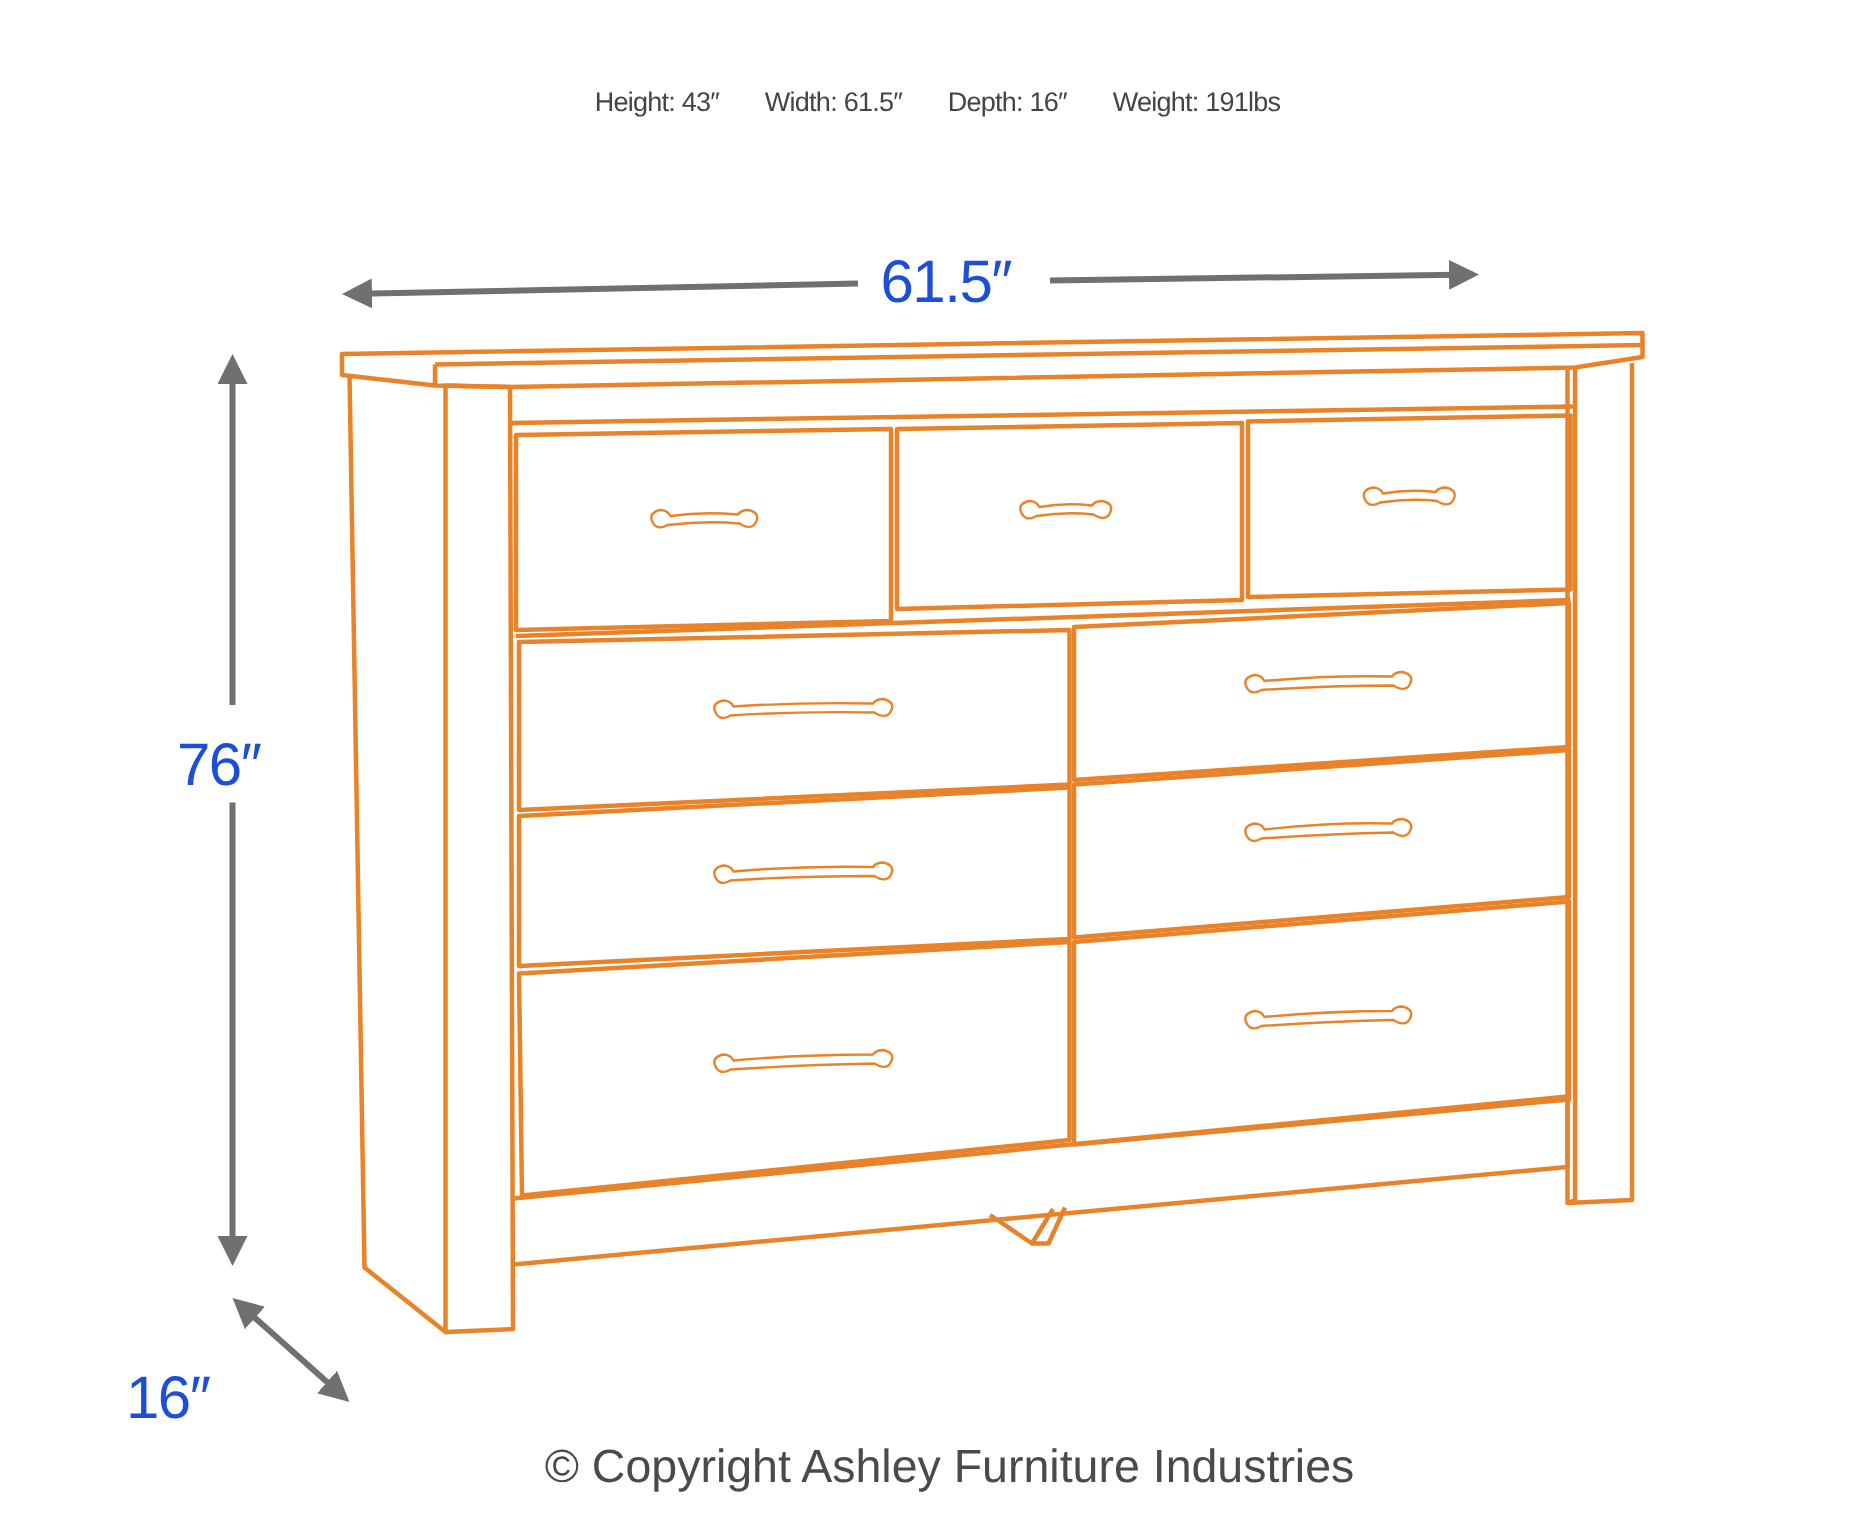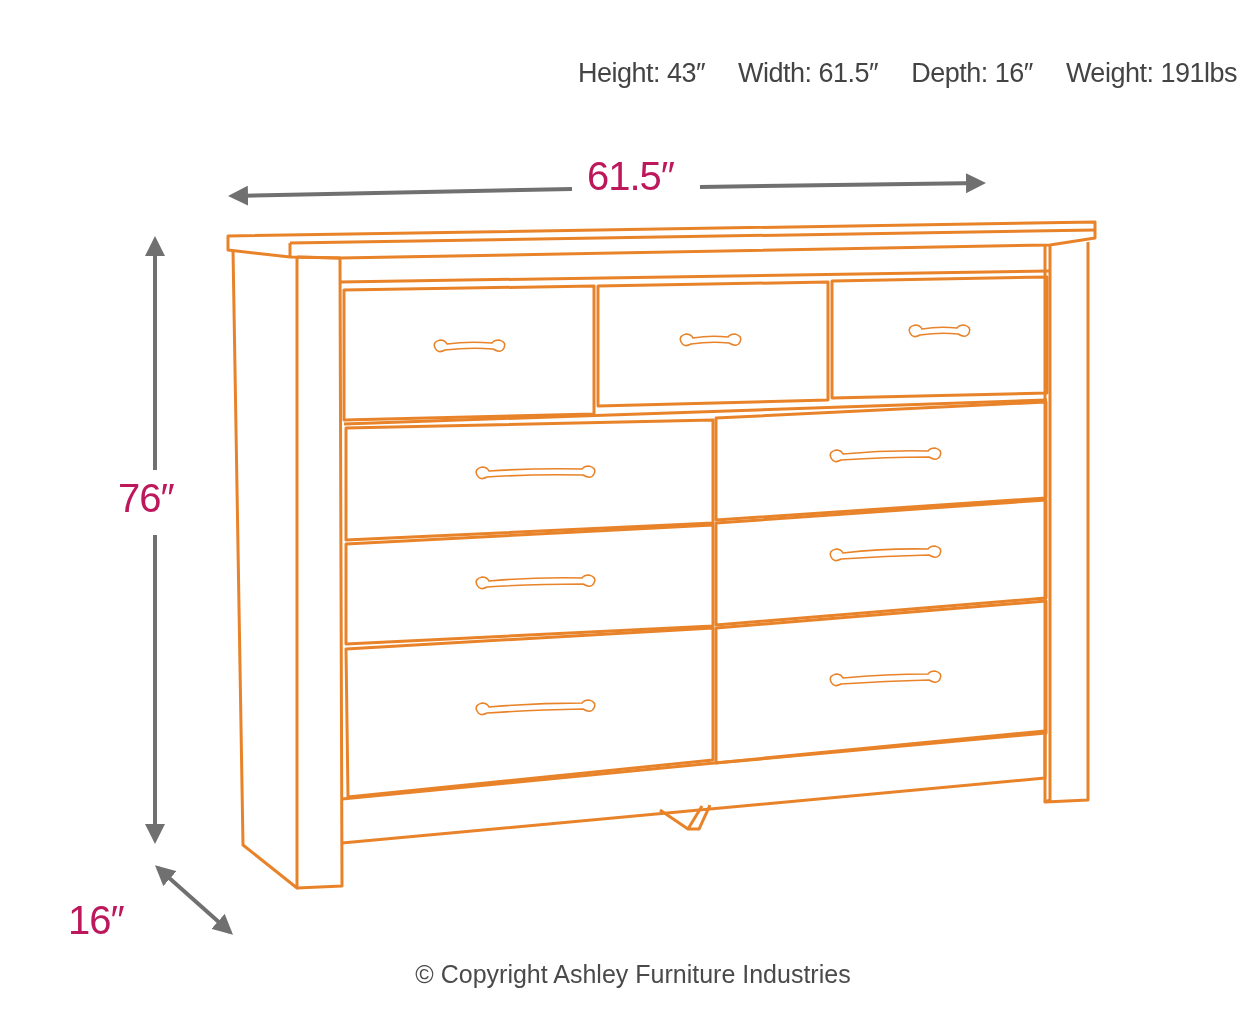--- a/index.html
+++ b/index.html
@@ -1,20 +1,20 @@
 <!DOCTYPE html>
 <html><head>
   <meta charset="utf-8">
   <style>
     html, body { margin: 0; padding: 0; background: #ffffff; }
     body { width: 1250px; height: 1020px; position: relative; overflow: hidden; font-family: "Liberation Sans", sans-serif; }
-    .specs { position: absolute; top: 58px; left: 0; width: 1250px; text-align: right; font-size: 27px; color: #444444; letter-spacing: -0.5px; }
+    .specs { position: absolute; top: 58px; left: 0; width: 1250px; text-align: center; font-size: 18px; color: #444444; letter-spacing: -0.5px; }
     .specs span { display: inline-block; margin: 0 13px; }
-    .dim-label { position: absolute; font-size: 40px; color: #be185d; letter-spacing: -1px; }
-    .copyright { position: absolute; top: 960px; left: 0; width: 1250px; text-align: center; padding-left: 16px; box-sizing: border-box; font-size: 25px; color: #4a4a4a; }
+    .dim-label { position: absolute; font-size: 40px; color: #1d4ed8; letter-spacing: -1px; margin-top: 12px; }
+    .copyright { position: absolute; top: 960px; left: 0; width: 1250px; text-align: center; padding-left: 16px; box-sizing: border-box; font-size: 31px; color: #4a4a4a; }
     svg.drawing { position: absolute; left: 0; top: 0; }
   </style>
 </head>
 <body>
 
 <div class="specs">
   <span>Height: 43″</span>
   <span>Width: 61.5″</span>
   <span>Depth: 16″</span>
   <span>Weight: 191lbs</span>
@@ -101,15 +101,15 @@
         <path d="M482,703 q-8,2 -5,8 q3,6 10,2 q45,-3 96,-4 q8,5 11,-1 q3,-6 -5,-8 q-5,0 -7,3 q-48,0 -93,4 q-2,-4 -7,-4 z"></path>
       </g>
     <g>
         <path d="M836,674 q-8,2 -5,8 q3,6 10,2 q45,-3 88,-4 q8,5 11,-1 q3,-6 -5,-8 q-5,0 -7,3 q-42,0 -85,4 q-2,-4 -7,-4 z"></path>
       </g>
   </g>
 </svg>
 
 <div class="dim-label" style="left:587px; top:154px;">61.5″</div>
 <div class="dim-label" style="left:118px; top:476px;">76″</div>
-<div class="dim-label" style="left:68px; top:898px;">16″</div>
+<div class="dim-label" style="left:84px; top:898px;">16″</div>
 
 <div class="copyright">© Copyright Ashley Furniture Industries</div>
 
 </body></html>

